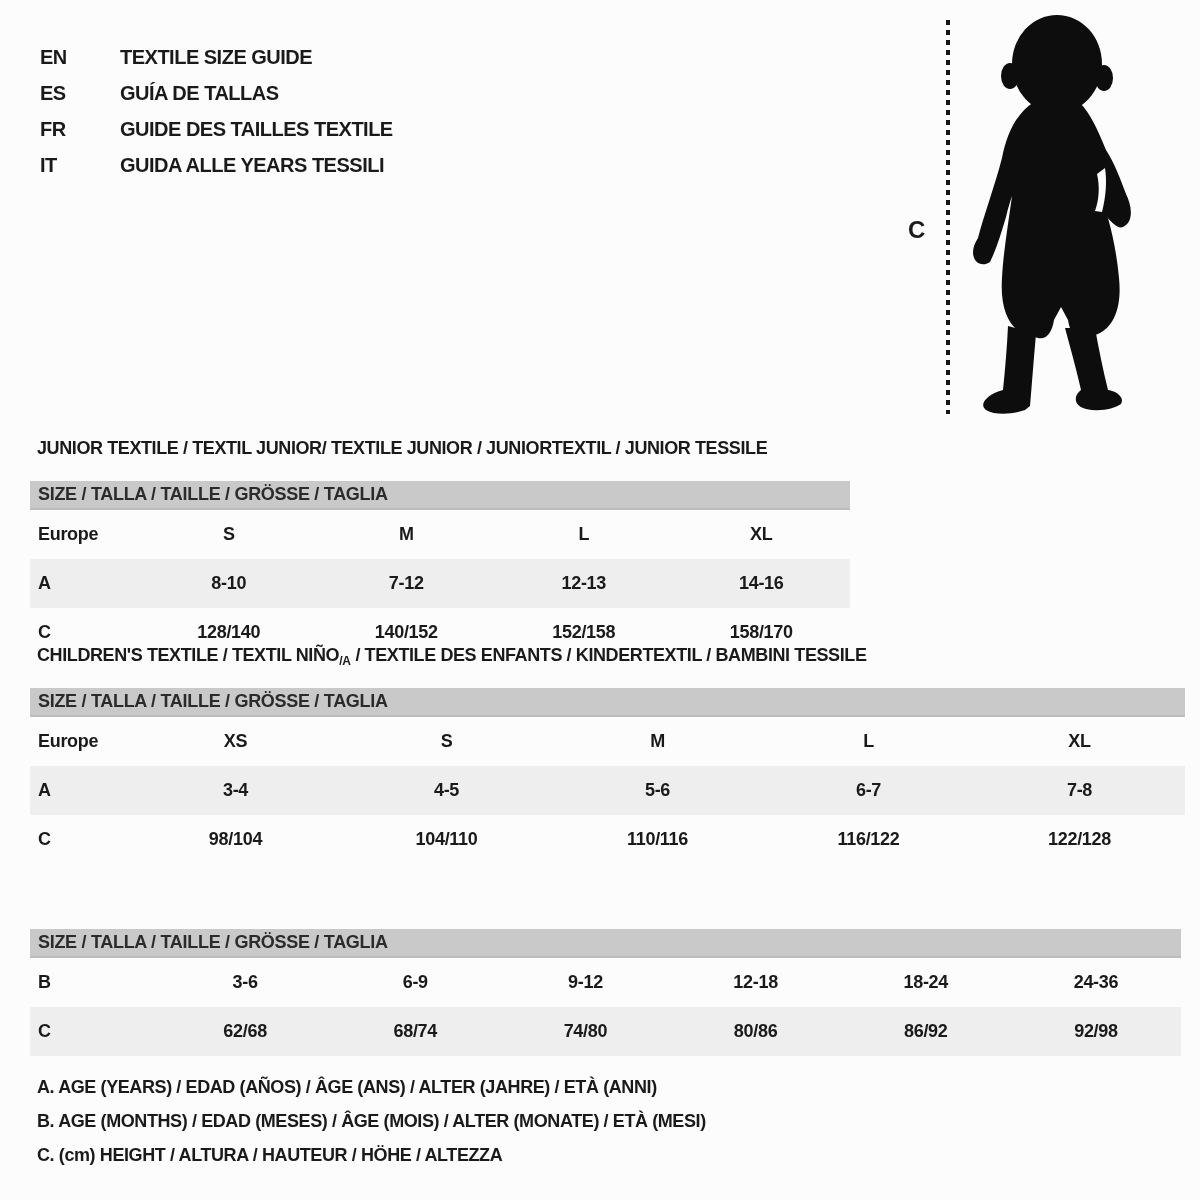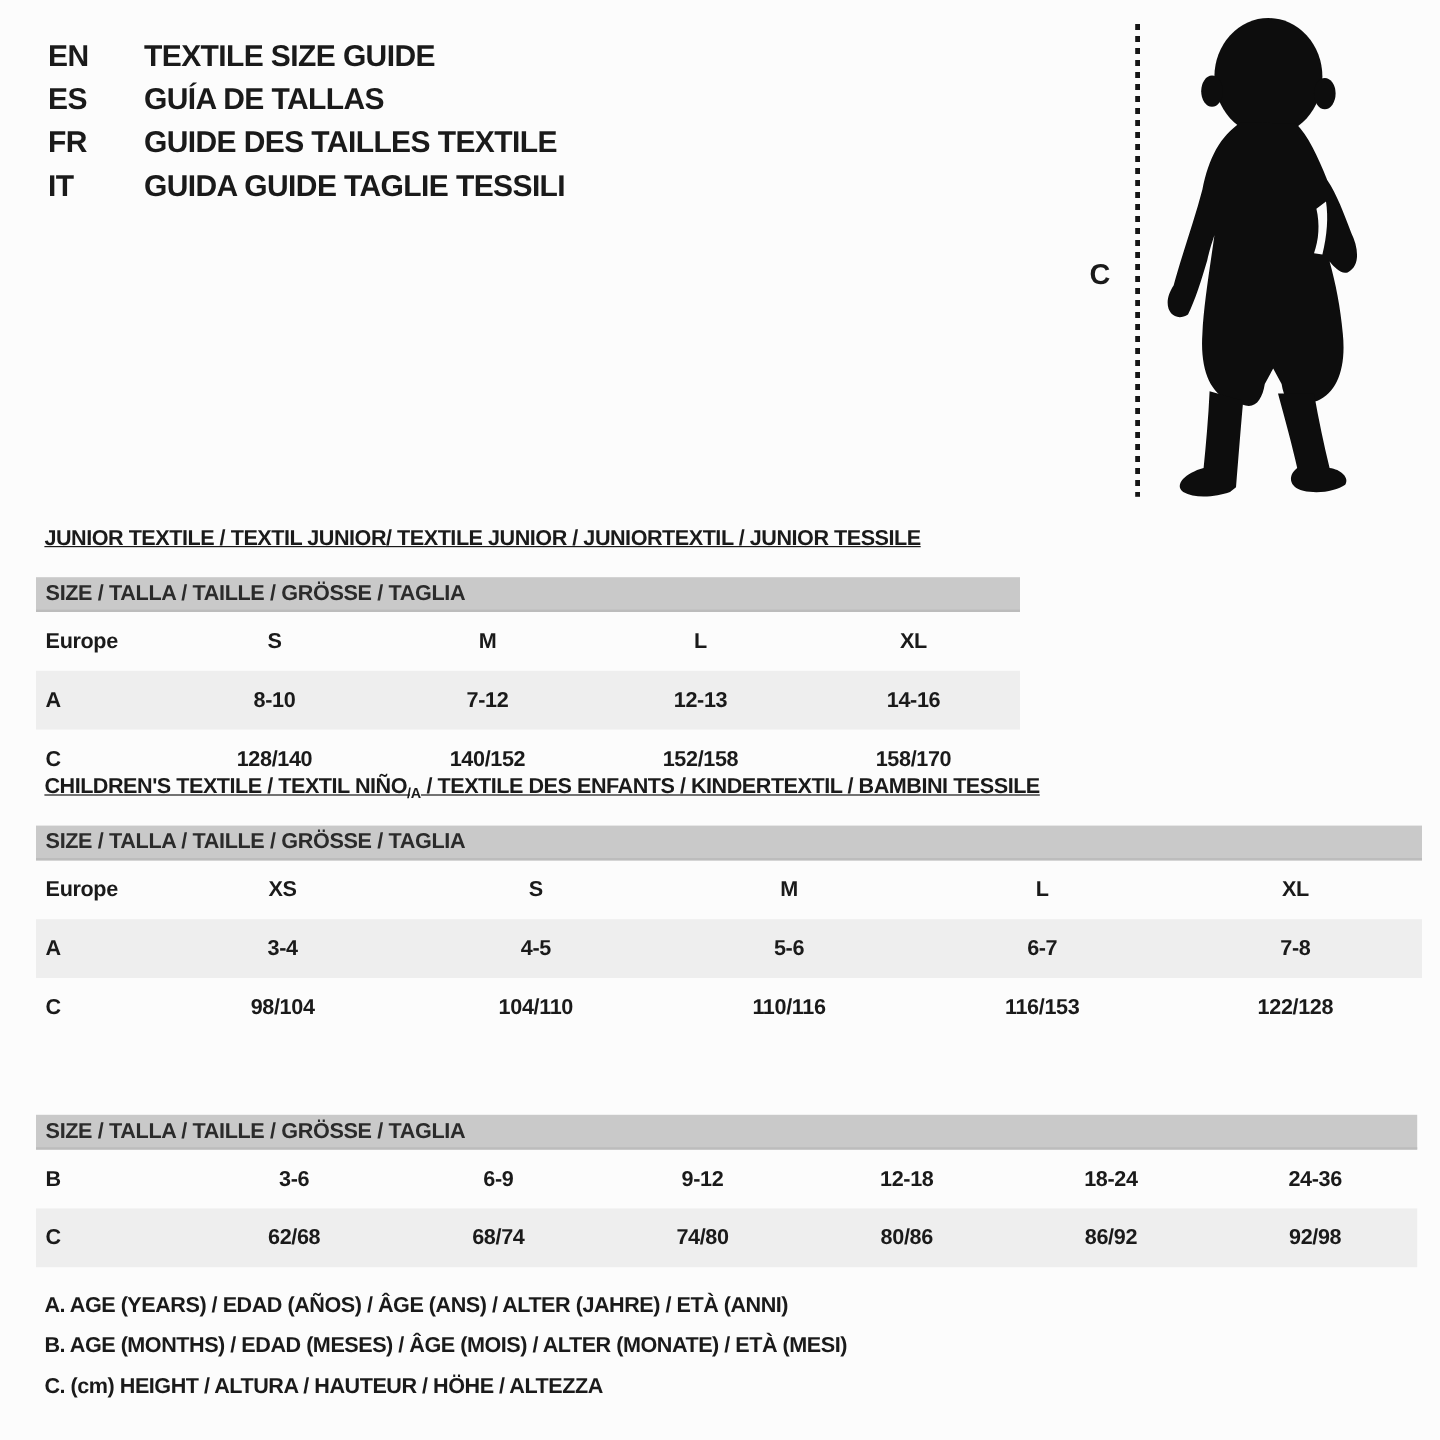--- a/index.html
+++ b/index.html
@@ -3,31 +3,31 @@
 <meta charset="utf-8">
 <style>
   html,body{margin:0;padding:0;background:#e8e8e8;}
   .page{
     position:relative;width:1200px;height:1200px;margin:0 auto;
     background:#fcfcfc;color:#1a1a1a;overflow:hidden;
     font-family:"Liberation Sans",sans-serif;font-weight:700;
   }
   
   .lang-list{position:absolute;left:40px;top:33px;}
-  .lang-row{display:flex;height:36px;align-items:flex-start;font-size:25px;letter-spacing:-0.5px;}
+  .lang-row{display:flex;height:36px;align-items:flex-end;font-size:20px;letter-spacing:-0.5px;}
   .lang-code{width:80px;}
   
   .measure-c{position:absolute;left:908px;top:216px;font-size:24px;}
   .dotted-line{
     position:absolute;left:946px;top:20px;width:4px;height:394px;
     background:repeating-linear-gradient(to bottom,#151515 0 5px,transparent 5px 10px);
   }
   .baby-svg{position:absolute;left:962px;top:10px;width:182px;height:408px;}
   
-  .sec-title{position:absolute;left:37px;font-size:18px;letter-spacing:-0.4px;white-space:nowrap;text-decoration:underline;}
+  .sec-title{position:absolute;left:37px;font-size:18px;letter-spacing:-0.4px;white-space:nowrap;}
   .sub{font-size:12px;vertical-align:-4px;letter-spacing:-0.2px;}
   .babies-title{line-height:30px;}
   
   .table{position:absolute;left:30px;font-size:18px;letter-spacing:-0.3px;}
   .size-band{
     height:29px;background:#c9c9c9;border-bottom:2px solid #bcbcbc;
     display:flex;align-items:center;padding-left:8px;color:#2b2b2b;box-sizing:border-box;
   }
   .rows .trow{display:flex;height:49px;align-items:center;}
   .rows .trow:nth-child(2){background:#eeeeee;}
@@ -58,21 +58,21 @@
     <div class="lang-row">
       <span class="lang-code">ES</span>
       <span class="lang-label">GUÍA DE TALLAS</span>
     </div>
     <div class="lang-row">
       <span class="lang-code">FR</span>
       <span class="lang-label">GUIDE DES TAILLES TEXTILE</span>
     </div>
     <div class="lang-row">
       <span class="lang-code">IT</span>
-      <span class="lang-label">GUIDA GUIDE TAGLIE TESSILI</span>
+      <span class="lang-label">GUIDA ALLE YEARS TESSILI</span>
     </div>
   </div>
 
   <div class="measure-c">C</div>
   <div class="dotted-line"></div>
   <svg class="baby-svg" viewBox="0 0 182 408" aria-hidden="true">
     <g fill="#0d0d0d">
       <ellipse cx="95" cy="54" rx="45" ry="49"></ellipse>
       <ellipse cx="48" cy="66" rx="9" ry="13"></ellipse>
       <ellipse cx="142" cy="68" rx="9" ry="13"></ellipse>
@@ -164,21 +164,21 @@
         <span class="cell">4-5</span>
         <span class="cell">5-6</span>
         <span class="cell">6-7</span>
         <span class="cell">7-8</span>
       </div>
       <div class="trow">
         <span class="rlabel">C</span>
         <span class="cell">98/104</span>
         <span class="cell">104/110</span>
         <span class="cell">110/116</span>
-        <span class="cell">116/153</span>
+        <span class="cell">116/122</span>
         <span class="cell">122/128</span>
       </div>
     </div>
   </div>
 
   <div class="table t-babies">
     <div class="size-band">
       <span>SIZE / TALLA / TAILLE / GRÖSSE / TAGLIA</span>
     </div>
     <div class="rows">

